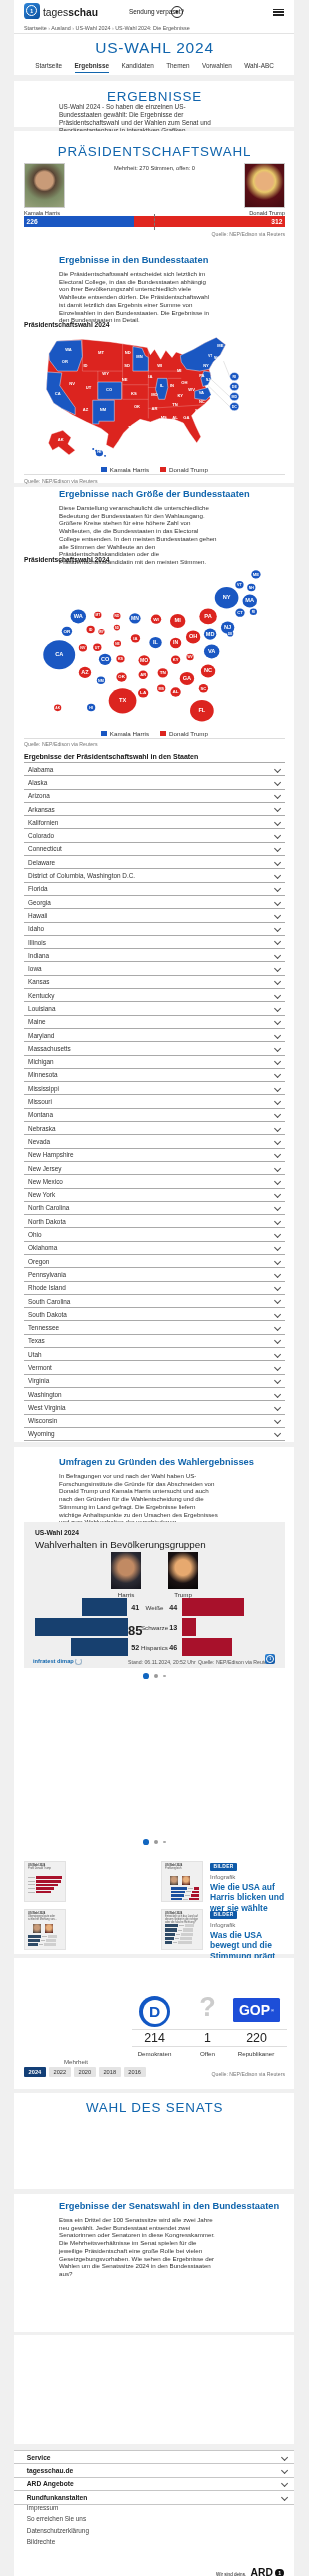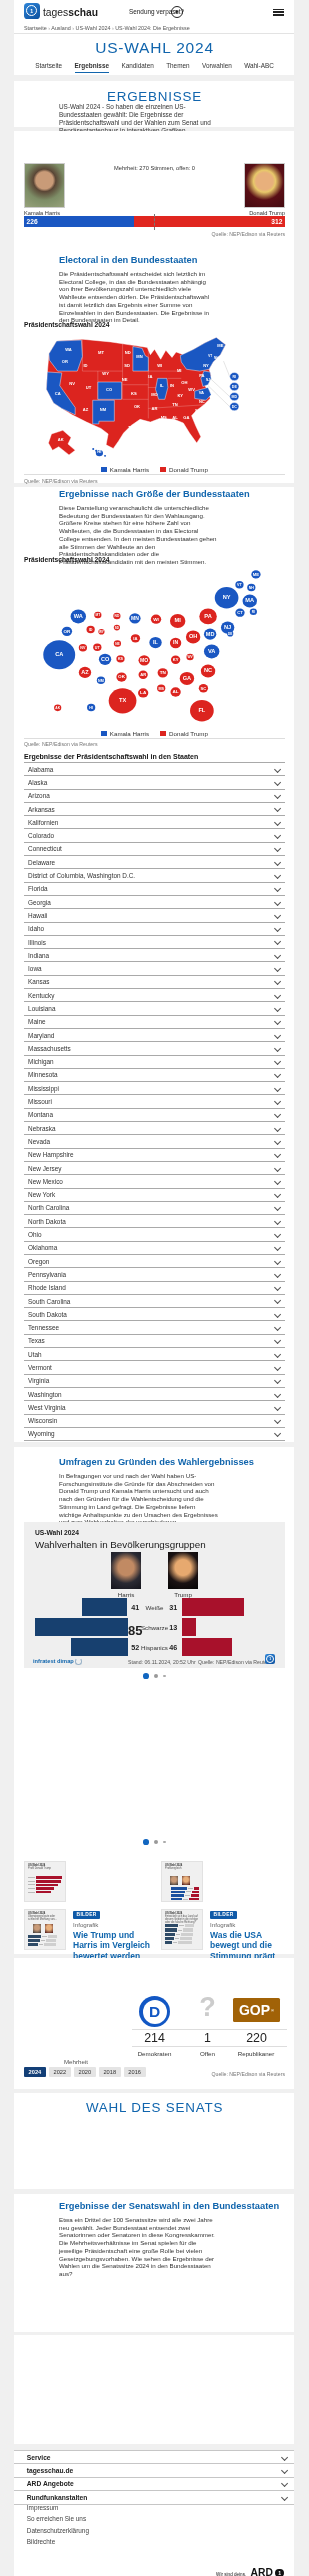--- a/index.html
+++ b/index.html
@@ -70,41 +70,42 @@
       <div class="tab">Themen</div>
       <div class="tab">Vorwahlen</div>
       <div class="tab">Wahl-ABC</div>
     </div>
 
   <div class="card" style="top:81px;height:46px;"></div>
   <div class="h-big" style="top:89px;">ERGEBNISSE</div>
   <div class="body-txt" style="left:59px;top:103px;width:160px;font-size:6.4px;line-height:8px;">US-Wahl 2024 - So haben die einzelnen US-Bundesstaaten gewählt: Die Ergebnisse der Präsidentschaftswahl und der Wahlen zum Senat und Repräsentantenhaus in interaktiven Grafiken.</div>
 
   <div class="card" style="top:131px;height:352px;"></div>
+  <div class="h-big" style="top:144px;">PRÄSIDENTSCHAFTSWAHL</div>
   <div class="abs" style="left:0;top:165px;width:309px;text-align:center;font-size:5.7px;color:#333;">Mehrheit: 270 Stimmen, offen: 0</div>
 
   <div class="photo" style="left:24px;top:163px;width:41px;height:45px;
               background:radial-gradient(circle at 50% 38%,#c99b78 0 26%,#5a4636 34%,#7d8d66 60%,#97a27b);"></div>
   <div class="photo" style="left:244px;top:163px;width:41px;height:45px;
               background:radial-gradient(circle at 50% 40%,#e8b07c 0 26%,#e8c86a 34%,#5a0f16 58%,#420a10);"></div>
   <div class="abs" style="left:24px;top:210px;font-size:5.7px;color:#333;">Kamala Harris</div>
   <div class="abs" style="left:182px;top:210px;width:103px;text-align:right;font-size:5.7px;color:#333;">Donald Trump</div>
 
   <div class="abs" style="left:24px;top:216px;width:261px;height:11.3px;display:flex;">
     <div id="bar-dem" style="background: rgb(26, 87, 194); display: flex; align-items: center; width: 110px;">
         <span class="bar-num" style="margin-left:2.6px;">226</span>
       </div>
     <div id="bar-rep" style="background:#e0261f;flex:1;display:flex;align-items:center;justify-content:flex-end;">
         <span class="bar-num" style="margin-right:2.6px;">312</span>
       </div>
   </div>
   <div class="abs" style="left:154px;top:214px;height:15.5px;border-left:0.8px dashed #777;"></div>
   <div class="src" style="left:151px;top:231px;width:134px;text-align:right;">Quelle: NEP/Edison via Reuters</div>
 
-  <div class="h-sub" style="left:59px;top:255px;">Electoral in den Bundesstaaten</div>
+  <div class="h-sub" style="left:59px;top:255px;">Ergebnisse in den Bundesstaaten</div>
   <div class="body-txt" style="left:59px;top:270px;width:155px;">Die Präsidentschaftswahl entscheidet sich letztlich im Electoral College, in das die Bundesstaaten abhängig von ihrer Bevölkerungszahl unterschiedlich viele Wahlleute entsenden dürfen. Die Präsidentschaftswahl ist damit letztlich das Ergebnis einer Summe von Einzelwahlen in den Bundesstaaten. Die Ergebnisse in den Bundesstaaten im Detail.</div>
   <div class="lbl-bold" style="left:24px;top:321px;">Präsidentschaftswahl 2024</div>
 
   <svg class="abs" id="usmap" style="left:0;top:331px;" width="309" height="133" viewBox="0 0 600 292" preserveAspectRatio="none">
     <path id="us-base" d="M95,50 L110,22 L160,18 L215,24 L262,32 L286,36 L292,52 L300,40 L312,62 L322,42 L334,58 L342,46 L356,52 L376,40 L398,26 L420,14 L438,30 L428,52 L414,68 L406,84 L410,98 L404,112 L398,120 L406,136 L408,148 L396,162 L380,176 L372,186 L380,208 L390,232 L382,246 L368,224 L356,202 L338,194 L310,192 L292,200 L272,194 L254,208 L240,224 L230,242 L220,258 L206,250 L210,226 L196,214 L168,200 L140,184 L120,170 L104,158 L90,128 L92,90 Z" fill="#dc241f" stroke="#fff" stroke-width="1" stroke-linejoin="round"></path>
     <path d="M160,18 L160,88 M160,88 L238,88 M238,28 L238,150 M288,36 L288,192 M190,88 L190,150 M238,150 L288,150 M288,88 L352,88 M288,124 L306,124 M326,104 L352,104 M238,118 L288,118 M288,170 L396,162 M310,192 L310,226" stroke="rgba(255,255,255,0.55)" stroke-width="0.8" fill="none"></path>
     <g id="map-blue" fill="#1a57c2" stroke="#fff" stroke-width="0.9" stroke-linejoin="round">
       <path d="M95,50 L110,22 L158,20 L160,56 L150,88 L112,88 L96,64 Z"></path>
       <path d="M92,90 L120,92 L116,120 L146,168 L146,184 L120,170 L104,158 L90,128 Z"></path>
       <path d="M258,34 L276,38 L282,54 L288,58 L288,88 L258,88 Z"></path>
@@ -603,20 +604,21 @@
               <div style="width: 9.3px; height: 2.6px; background: rgb(26, 79, 158); margin-left: auto;"></div>
               <div style="width: 5.2px; height: 1px; background: rgb(187, 187, 187);"></div>
               <div style="width: 11.3px; height: 2.6px; background: rgb(168, 17, 43);"></div>
             </div>
             <div style="position: absolute; left: 5.2px; top: -10.3px; display: flex; gap: 4.1px;">
               <div style="width: 7.7px; height: 8.8px; background: radial-gradient(circle at 50% 40%, rgb(201, 155, 120) 0px, rgb(201, 155, 120) 35%, rgb(51, 51, 51));"></div>
               <div style="width: 7.7px; height: 8.8px; background: radial-gradient(circle at 50% 40%, rgb(232, 176, 124) 0px, rgb(232, 176, 124) 35%, rgb(64, 11, 16));"></div>
             </div>
           </div>
         </div>
+        <div style="position: absolute; left: 49px; top: 0px; width: 77px;"><span class="badge">BILDER</span><div style="font-size: 6.2px; color: rgb(102, 102, 102); margin: 2.6px 0px 1.5px;">Infografik</div><div class="teaser-title">Wie die USA auf Harris blicken und wer sie wählte</div></div>
       </div>
       <div style="position: absolute; left: 24px; top: 1909px; width: 126px; height: 43px;">
         <div style="position: absolute; left: 0px; top: 0px; width: 42px; height: 41px; background: rgb(240, 240, 240); border: 0.5px solid rgb(226, 226, 226); box-sizing: border-box; overflow: hidden;">
           <div class="mini" style="position: absolute; left: 3.1px; top: 2.1px; font-weight: 700;">US-Wahl 2024</div>
           <div class="mini" style="position: absolute; left: 3.1px; top: 5.2px; color: rgb(85, 85, 85);">Überwiegend gute oder schlechte Meinung von...</div>
           <div style="position: absolute; left: 3.1px; top: 24px; right: 3.1px;">
             <div style="display: flex; align-items: center; gap: 1px; margin: 1px 0px;">
               <div style="width: 13.4px; height: 3.1px; background: rgb(46, 74, 102);"></div>
               <div style="width: 4.1px; height: 1px; background: rgb(187, 187, 187);"></div>
               <div style="width: 9.3px; height: 3.1px; background: rgb(207, 207, 207);"></div>
@@ -630,21 +632,20 @@
               <div style="width: 10.3px; height: 3.1px; background: rgb(46, 74, 102);"></div>
               <div style="width: 4.1px; height: 1px; background: rgb(187, 187, 187);"></div>
               <div style="width: 11.3px; height: 3.1px; background: rgb(207, 207, 207);"></div>
             </div>
             <div style="position: absolute; left: 5.2px; top: -10.3px; display: flex; gap: 4.1px;">
               <div style="width: 7.7px; height: 8.8px; background: radial-gradient(circle at 50% 40%, rgb(201, 155, 120) 0px, rgb(201, 155, 120) 35%, rgb(51, 51, 51));"></div>
               <div style="width: 7.7px; height: 8.8px; background: radial-gradient(circle at 50% 40%, rgb(232, 176, 124) 0px, rgb(232, 176, 124) 35%, rgb(64, 11, 16));"></div>
             </div>
           </div>
         </div>
-        <div style="position: absolute; left: 49px; top: 0px; width: 77px;"><span class="badge">BILDER</span><div style="font-size: 6.2px; color: rgb(102, 102, 102); margin: 2.6px 0px 1.5px;">Infografik</div><div class="teaser-title">Wie Trump und Harris im Vergleich bewertet werden</div></div>
       </div>
       <div style="position: absolute; left: 161px; top: 1909px; width: 126px; height: 43px;">
         <div style="position: absolute; left: 0px; top: 0px; width: 42px; height: 41px; background: rgb(240, 240, 240); border: 0.5px solid rgb(226, 226, 226); box-sizing: border-box; overflow: hidden;">
           <div class="mini" style="position: absolute; left: 3.1px; top: 2.1px; font-weight: 700;">US-Wahl 2024</div>
           <div class="mini" style="position: absolute; left: 3.1px; top: 5.2px; color: rgb(85, 85, 85);">Entwickelt sich das Land auf diesem Gebiet in die richtige oder die falsche Richtung?</div>
           <div style="position: absolute; left: 3.1px; top: 13.4px; right: 3.1px;">
             <div style="display: flex; align-items: center; gap: 1px; margin: 1px 0px;">
               <div style="width: 13.4px; height: 3.1px; background: rgb(46, 74, 102);"></div>
               <div style="width: 4.1px; height: 1px; background: rgb(187, 187, 187);"></div>
               <div style="width: 9.3px; height: 3.1px; background: rgb(207, 207, 207);"></div>
@@ -676,21 +677,21 @@
     </div>
 
   <div class="card" style="top:1958px;height:131px;"></div>
   <div class="abs" style="left:43px;top:2058px;width:66px;text-align:center;font-size:6.2px;color:#555;">Mehrheit</div>
   <div class="abs" style="left:139px;top:1996px;width:31px;height:31px;border-radius:50%;background:#1257c4;
               display:flex;align-items:center;justify-content:center;">
     <div style="width:24px;height:24px;border-radius:50%;background:#fff;display:flex;align-items:center;justify-content:center;
                 font-size:15.5px;font-weight:800;color:#1257c4;">D</div>
   </div>
   <div class="abs" style="left:196px;top:1992px;width:23px;text-align:center;font-size:27px;font-weight:800;color:#ccc;">?</div>
-  <div class="abs" style="left:233px;top:1998px;width:47px;height:24px;background:#a16207;border-radius:1.5px;
+  <div class="abs" style="left:233px;top:1998px;width:47px;height:24px;background:#1d4ed8;border-radius:1.5px;
               display:flex;align-items:center;justify-content:center;color:#fff;font-size:14px;font-weight:800;">
        <span>GOP</span>
       <span style="font-size:4.1px;margin-left:1px;">®</span>
     </div>
   <div class="hr" style="left:132px;top:2029px;width:155px;"></div>
   <div class="hr" style="left:132px;top:2046px;width:155px;"></div>
   <div class="abs" style="left:139px;top:2031px;width:31px;text-align:center;font-size:12.4px;color:#222;">214</div>
   <div class="abs" style="left:196px;top:2031px;width:23px;text-align:center;font-size:12.4px;color:#222;">1</div>
   <div class="abs" style="left:233px;top:2031px;width:47px;text-align:center;font-size:12.4px;color:#222;">220</div>
   <div class="abs" style="left:133px;top:2050px;width:43px;text-align:center;font-size:6.2px;">Demokraten</div>
@@ -737,21 +738,21 @@
     <span style="font-size:4.6px;">Wir sind deins.</span>
     <span style="font-size:10.3px;font-weight:800;margin-left:2.1px;">ARD</span>
     <span style="display:inline-flex;width:8.8px;height:8.8px;border-radius:50%;background:#111;color:#fff;
           font-size:5.2px;font-weight:700;align-items:center;justify-content:center;vertical-align:1px;">1</span>
   </div>
 
 <div class="abs" style="left: 82px; top: 1598px; width: 45px; height: 18px; background: rgb(23, 64, 111);"></div>
     <div class="abs" style="left: 182px; top: 1598px; width: 62px; height: 18px; background: rgb(168, 17, 43);"></div>
     <div class="abs" style="left: 126px; top: 1603px; width: 18.5px; text-align: center; font-size: 7.2px; font-weight: 700; color: rgb(34, 34, 34);">41</div>
     <div class="abs" style="left: 138px; top: 1604px; width: 33px; text-align: center; font-size: 6.2px; color: rgb(51, 51, 51);">Weiße</div>
-    <div class="abs" style="left: 164px; top: 1603px; width: 18.5px; text-align: center; font-size: 7.2px; font-weight: 700; color: rgb(34, 34, 34);">31</div>
+    <div class="abs" style="left: 164px; top: 1603px; width: 18.5px; text-align: center; font-size: 7.2px; font-weight: 700; color: rgb(34, 34, 34);">44</div>
     <div class="abs" style="left: 35px; top: 1618px; width: 93px; height: 18px; background: rgb(23, 64, 111);"></div>
     <div class="abs" style="left: 182px; top: 1618px; width: 14.4px; height: 18px; background: rgb(168, 17, 43);"></div>
     <div class="abs" style="left: 126px; top: 1623px; width: 18.5px; text-align: center; font-size: 13px; font-weight: 700; color: rgb(34, 34, 34);">85</div>
     <div class="abs" style="left: 138px; top: 1624px; width: 33px; text-align: center; font-size: 6.2px; color: rgb(51, 51, 51);">Schwarze</div>
     <div class="abs" style="left: 164px; top: 1623px; width: 18.5px; text-align: center; font-size: 7.2px; font-weight: 700; color: rgb(34, 34, 34);">13</div>
     <div class="abs" style="left: 71px; top: 1638px; width: 57px; height: 18px; background: rgb(23, 64, 111);"></div>
     <div class="abs" style="left: 182px; top: 1638px; width: 50px; height: 18px; background: rgb(168, 17, 43);"></div>
     <div class="abs" style="left: 126px; top: 1643px; width: 18.5px; text-align: center; font-size: 7.2px; font-weight: 700; color: rgb(34, 34, 34);">52</div>
     <div class="abs" style="left: 138px; top: 1644px; width: 33px; text-align: center; font-size: 6.2px; color: rgb(51, 51, 51);">Hispanics</div>
     <div class="abs" style="left: 164px; top: 1643px; width: 18.5px; text-align: center; font-size: 7.2px; font-weight: 700; color: rgb(34, 34, 34);">46</div>

